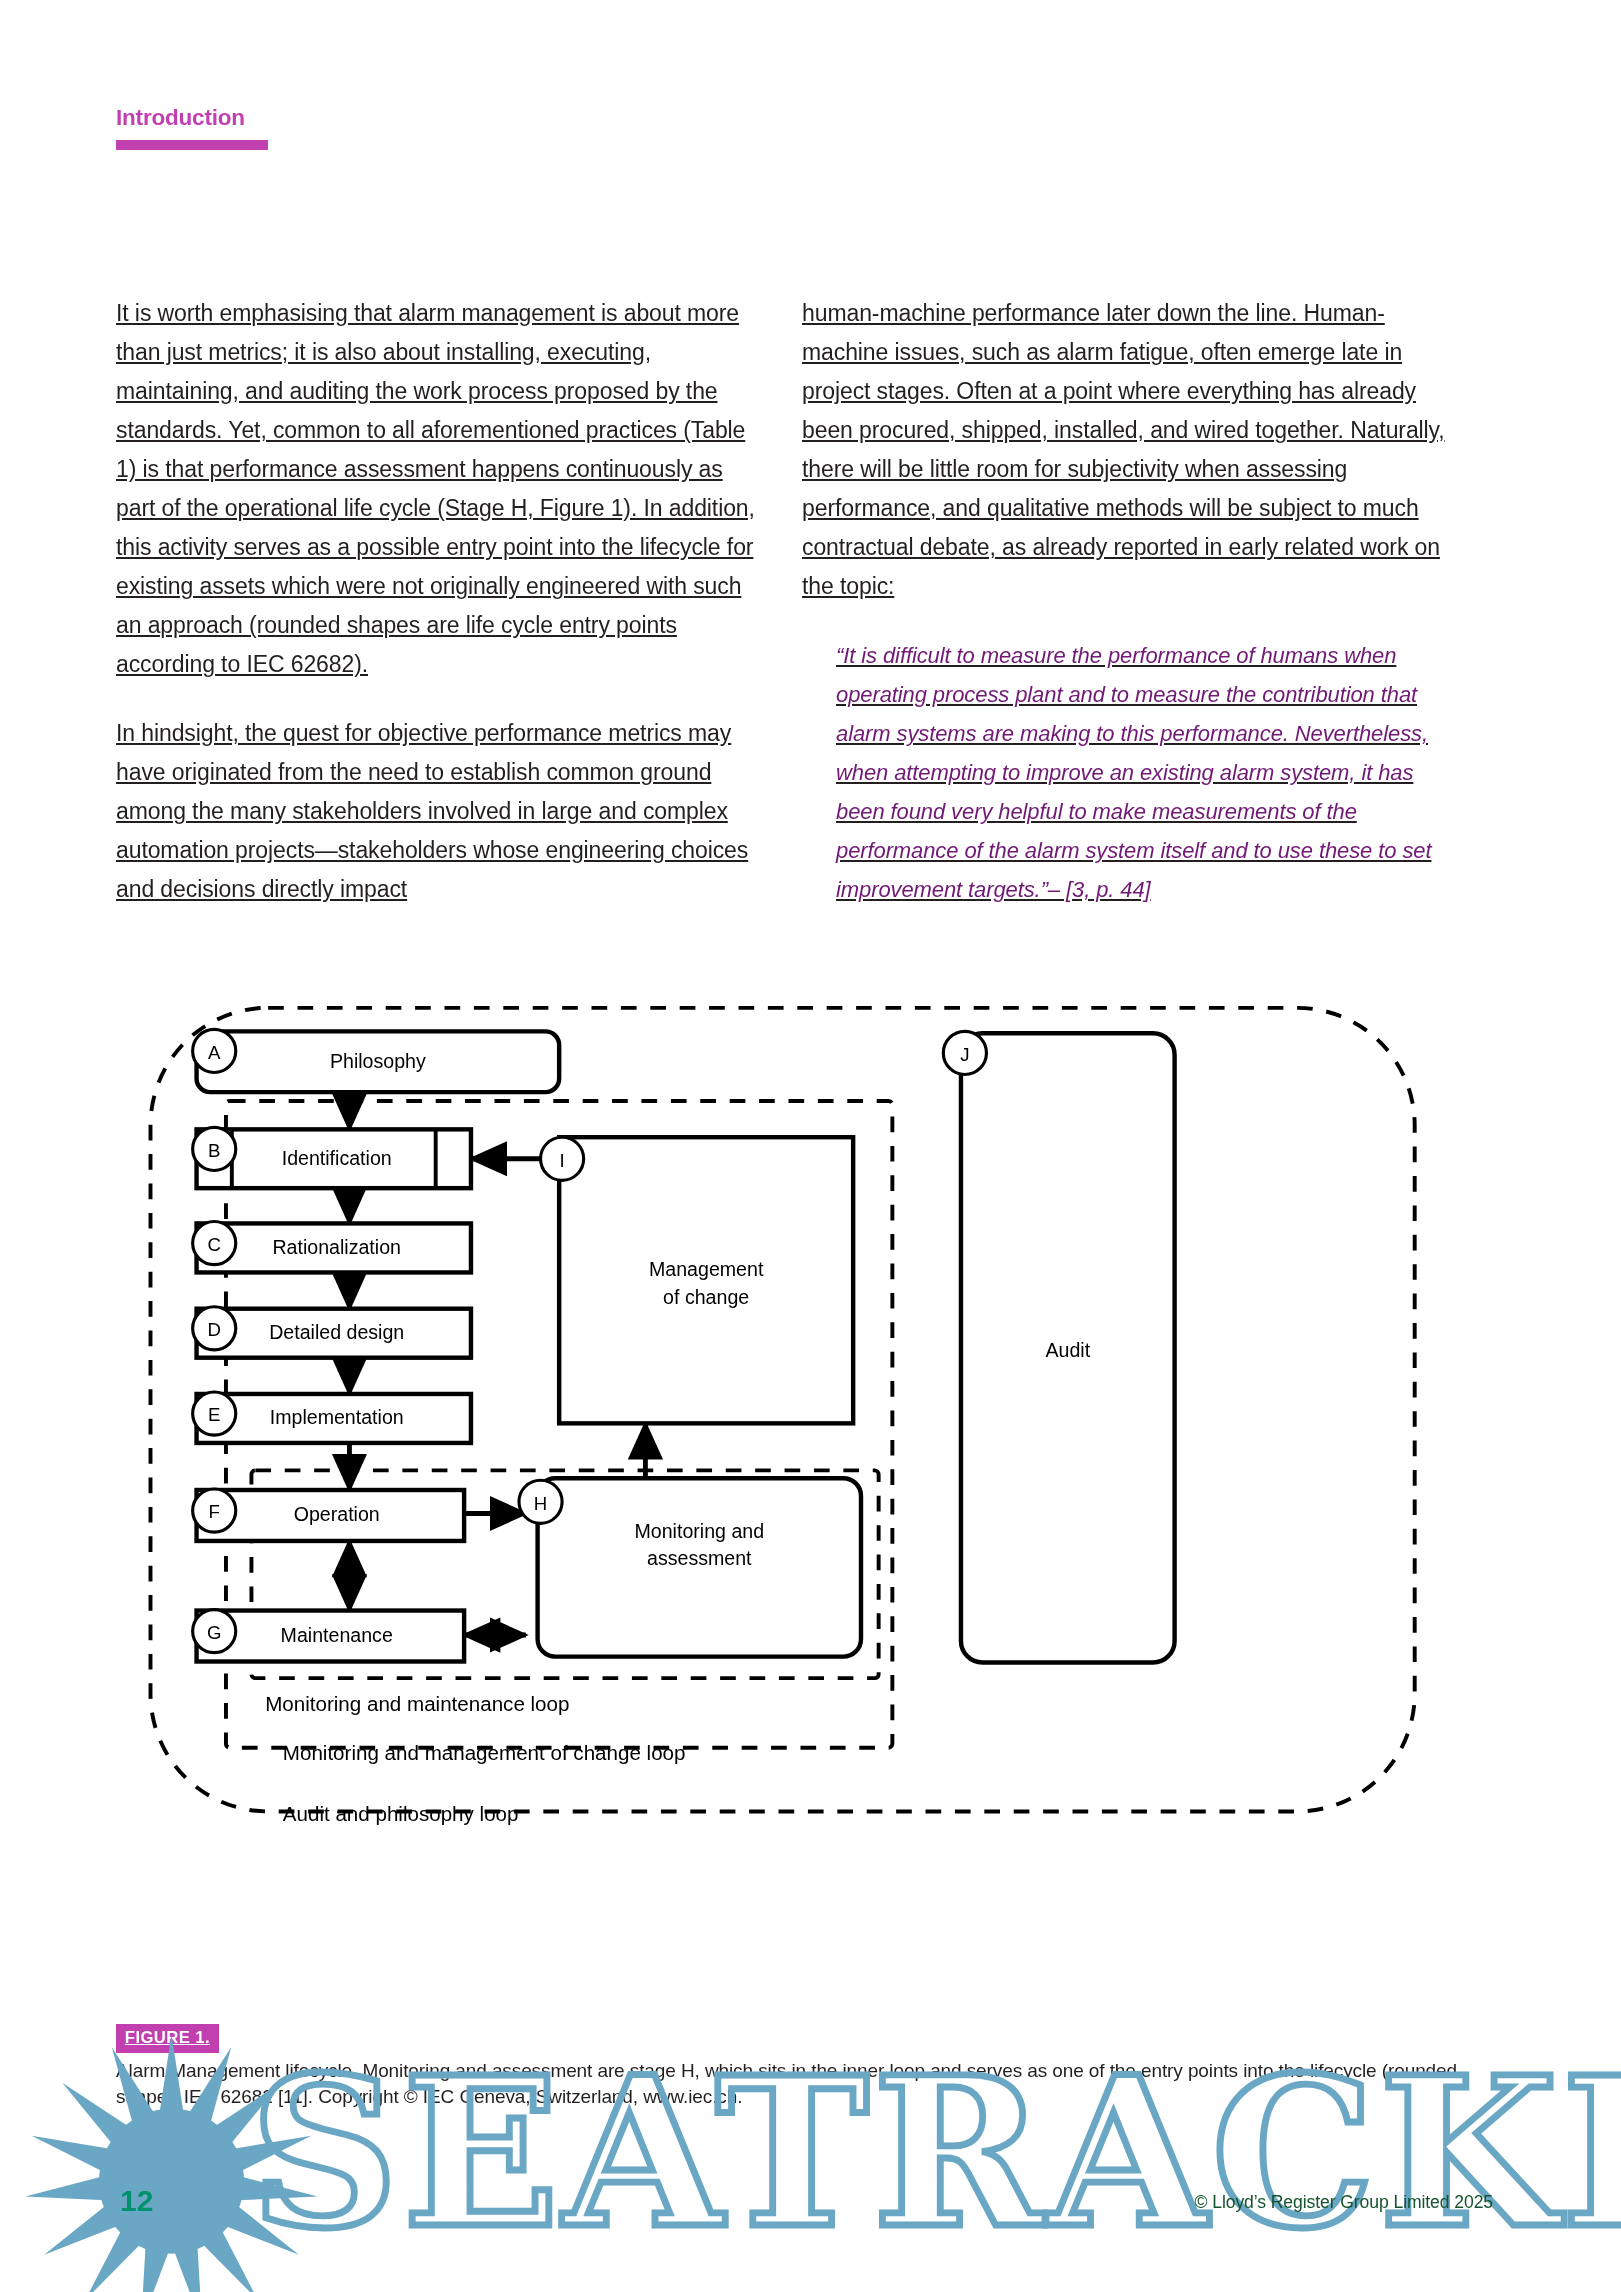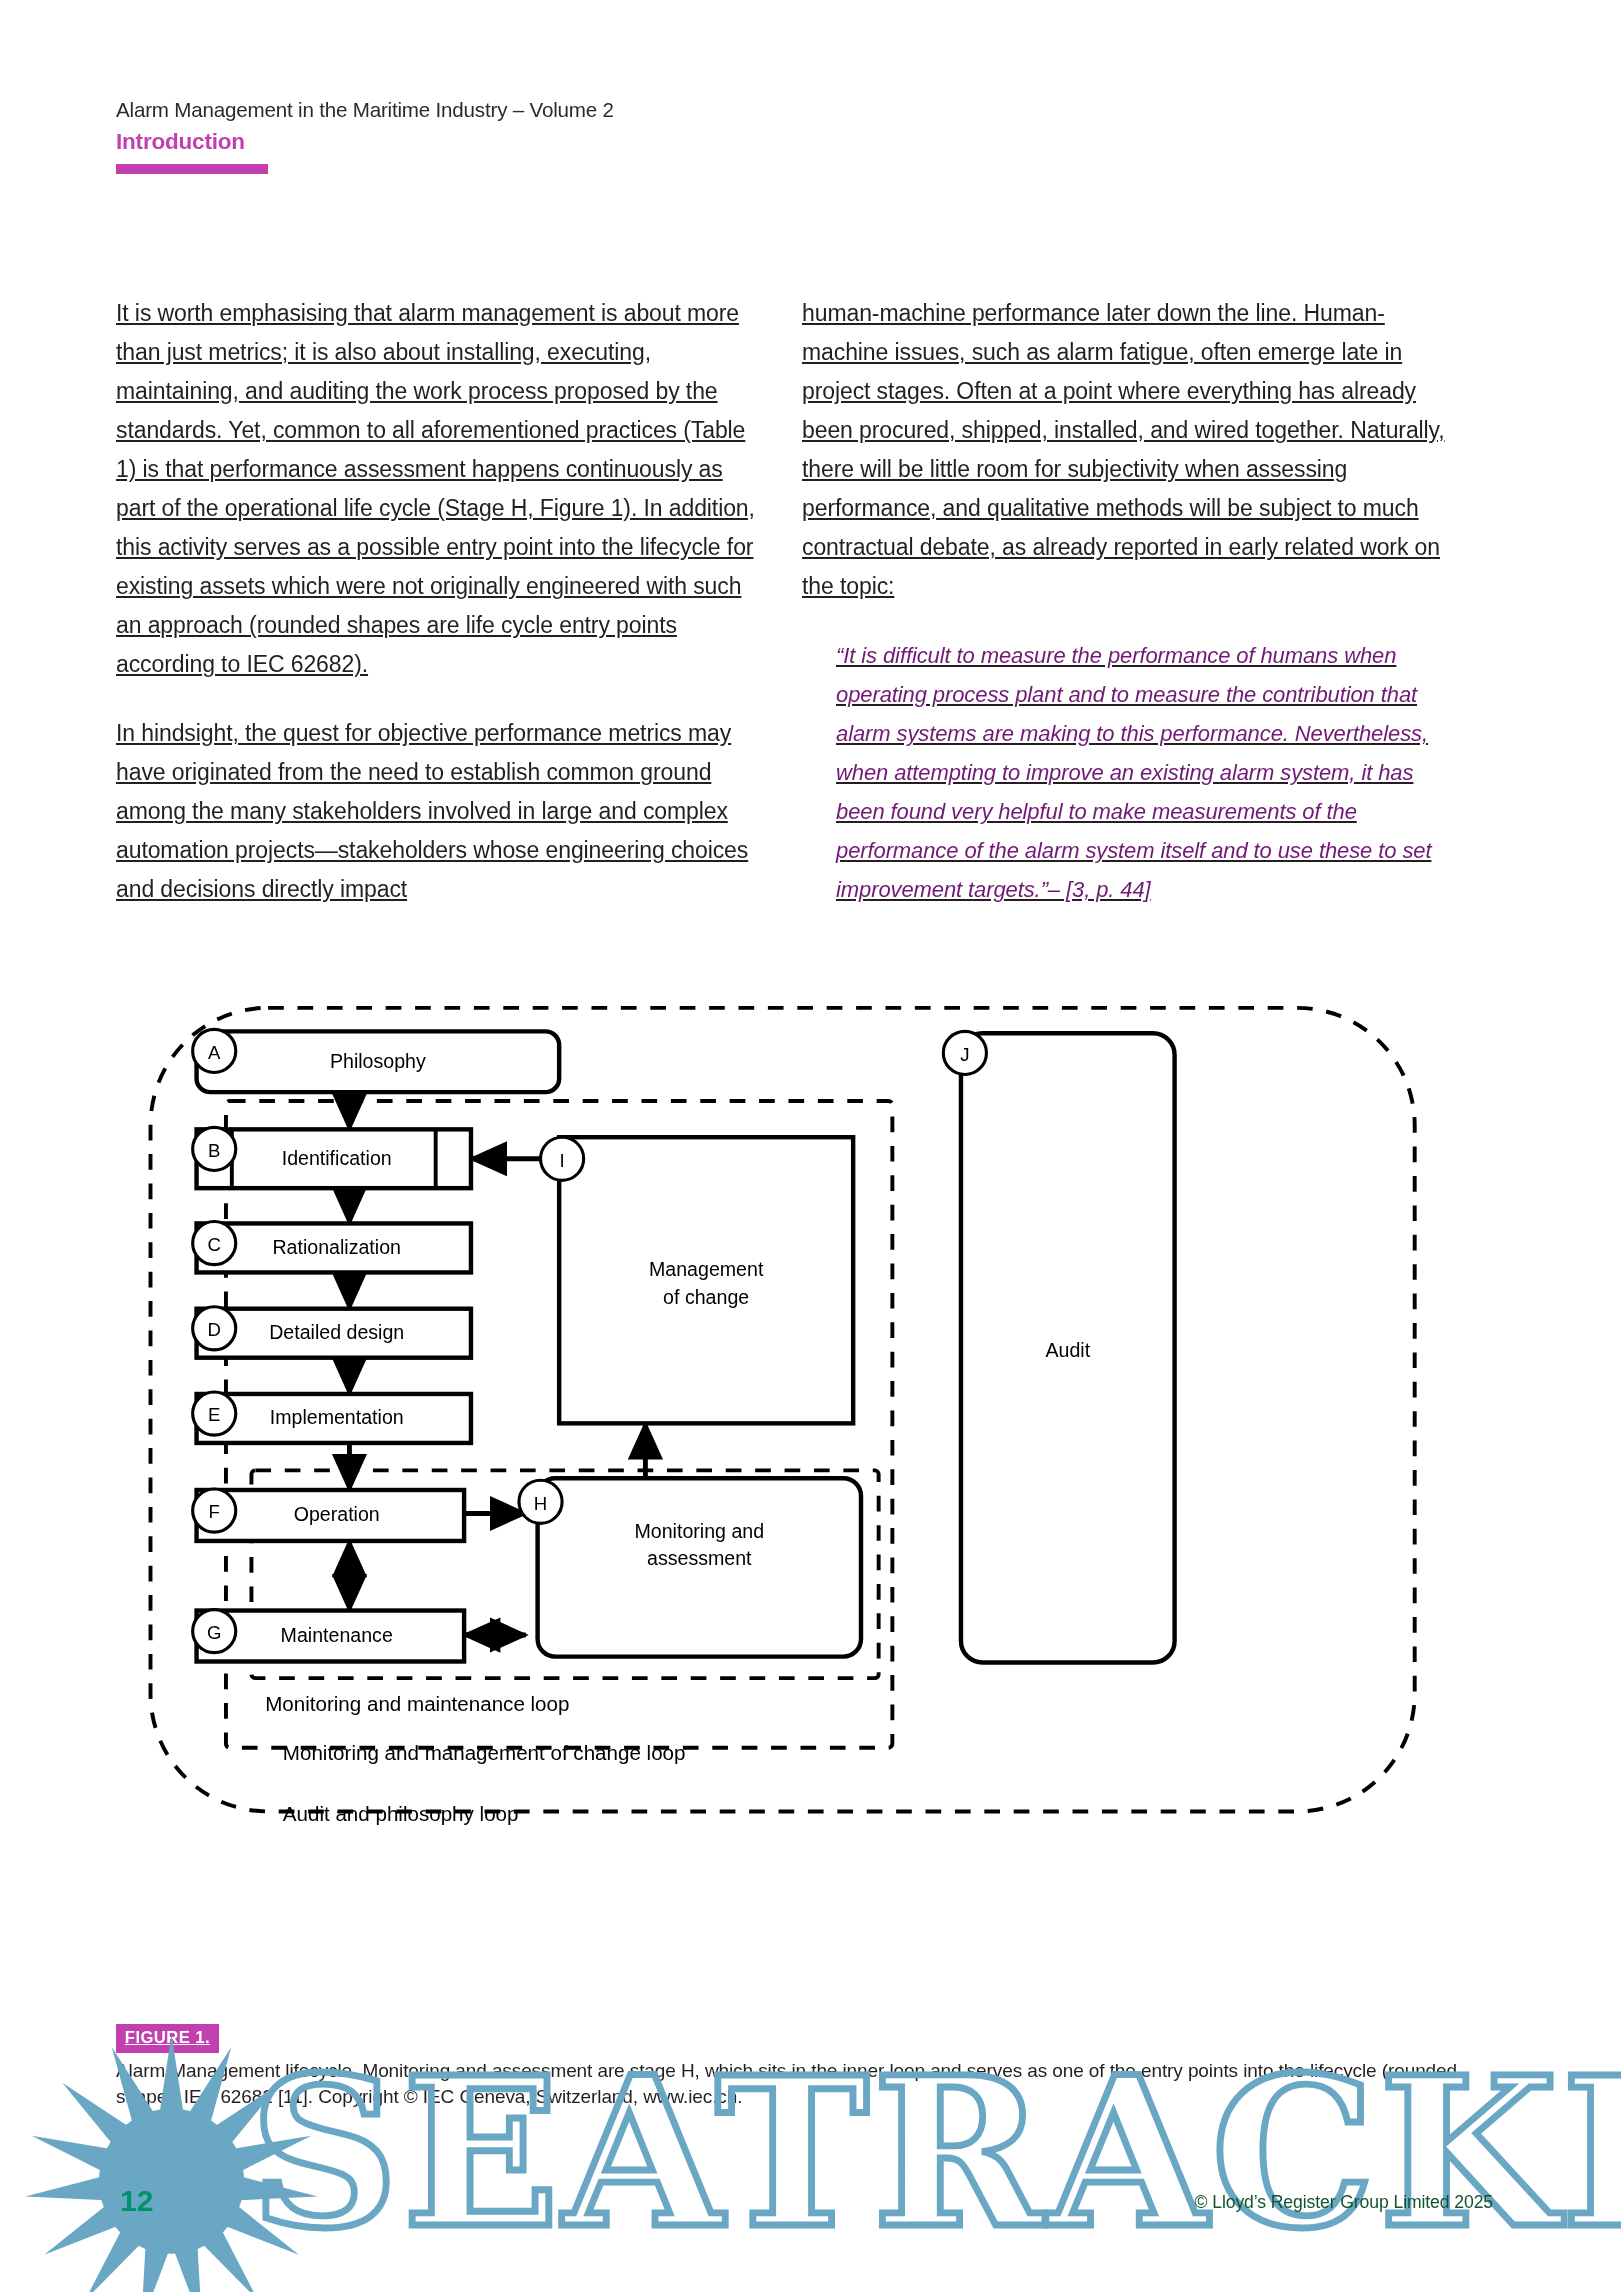--- a/index.html
+++ b/index.html
@@ -78,21 +78,20 @@
   #watermark text {
     font-family:"DejaVu Serif", serif;
     font-weight:bold;
     fill:none; stroke:#6aa7c4; stroke-width:7;
   }
 </style>
 </head>
 <body>
 
 <div id="header">
-  <div id="doc-title">Alarm Management in the Maritime Industry – Volume 2</div>
   <div id="section-title">Introduction</div>
   <div id="section-rule"></div>
 </div>
 
 <div id="columns">
   <div class="col left">
     <p class="para">It is worth emphasising that alarm management is about more than just metrics; it is also about installing, executing, maintaining, and auditing the work process proposed by the standards. Yet, common to all aforementioned practices (Table 1) is that performance assessment happens continuously as part of the operational life cycle (Stage H, Figure 1). In addition, this activity serves as a possible entry point into the lifecycle for existing assets which were not originally engineered with such an approach (rounded shapes are life cycle entry points according to IEC 62682).</p>
     <p class="para">In hindsight, the quest for objective performance metrics may have originated from the need to establish common ground among the many stakeholders involved in large and complex automation projects—stakeholders whose engineering choices and decisions directly impact</p>
   </div>
   <div class="col right">

